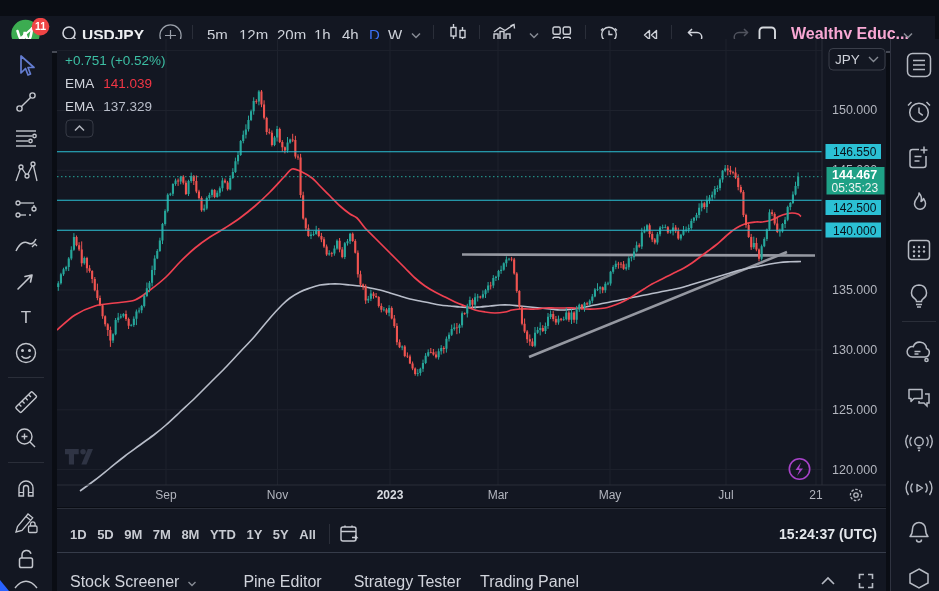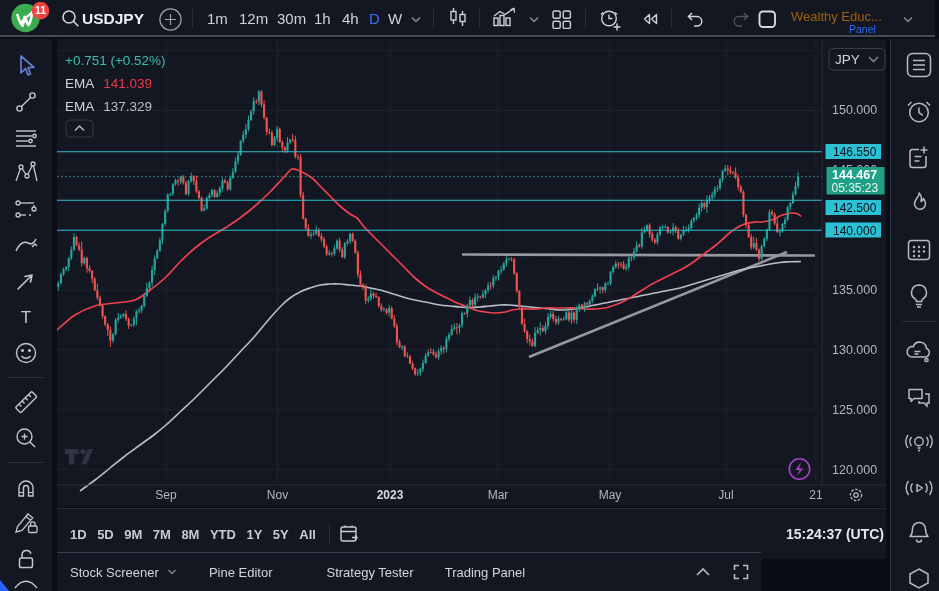--- a/index.html
+++ b/index.html
@@ -1,22 +1,22 @@
 <!DOCTYPE html>
 <html><head><meta charset="utf-8"><title>Chart</title><style>
 *{margin:0;padding:0;box-sizing:border-box}
 html,body{width:939px;height:591px;background:#0a0d14;font-family:"Liberation Sans",sans-serif;overflow:hidden}
 .abs{position:absolute}
 #page{position:relative;width:939px;height:591px}
-#topbar{left:0;top:0;width:935px;height:37px;background:#131722;border-bottom:2px solid #464a55;display:flex;align-items:center}
+#topbar{left:0;top:16px;width:935px;height:37px;background:#131722;border-bottom:2px solid #464a55;display:flex;align-items:center}
 #leftbar{left:0;top:39px;width:52px;height:552px;background:#131722}
 #rightbar{left:890px;top:39px;width:49px;height:552px;background:#131722;border-left:1px solid #2f3340}
 #chartwrap{left:57px;top:39px;width:829px;height:472px}
 #botbar1{left:57px;top:508px;width:829px;height:51px;background:#131722;border-top:1px solid #2a2e39;display:flex;align-items:center;color:#c9ccd4;font-size:13px}
-#botbar2{left:57px;top:552px;width:704px;height:39px;background:#131722;border-top:1px solid #363c4a;display:flex;align-items:center;color:#d1d4dc;font-size:13px}
+#botbar2{left:57px;top:552px;width:829px;height:39px;background:#131722;border-top:1px solid #363c4a;display:flex;align-items:flex-end;color:#d1d4dc;font-size:16px}
 .sep{width:1px;height:20px;background:#2a2e39;margin:0 7px}
 .tfa{position:absolute;top:10px;color:#ced2da;font-size:15px;line-height:18px}
 .vsep{top:9px;width:1px;height:19px;background:#2a2e39}
 .licon{position:absolute;left:9px;width:34px;height:30px;display:flex;align-items:center;justify-content:center}
 .ricon{position:absolute;left:11px;width:34px;height:32px;display:flex;align-items:center;justify-content:center}
 .rng{margin-right:10.5px;color:#c8cbd2;font-weight:bold;font-size:13px}
 svg{display:block}
 </style></head><body>
 <div id="page">
 
@@ -31,23 +31,23 @@
   <svg class="abs" style="left:62px;top:10px" width="18" height="18">
         <circle cx="7" cy="7" r="6" stroke="#d1d4dc" stroke-width="1.6" fill="none"></circle>
         <line x1="11.3" y1="11.3" x2="16.3" y2="16.3" stroke="#d1d4dc" stroke-width="1.6"></line>
       </svg>
   <span class="abs" style="left:82px;top:10px;color:#eceef1;font-weight:bold;font-size:15.5px;line-height:18px">USDJPY</span>
   <svg class="abs" style="left:159px;top:7.5px" width="23" height="23">
         <circle cx="11.5" cy="11.5" r="10.6" stroke="#9aa0aa" stroke-width="1.2" fill="none"></circle>
         <path d="M11.5 6v11M6 11.5h11" stroke="#9aa0aa" stroke-width="1.2"></path>
       </svg>
   <div class="abs vsep" style="left:192px"></div>
-  <span class="tfa" style="left:207px">1m</span>
+  <span class="tfa" style="left:207px">5m</span>
   <span class="tfa" style="left:239px">12m</span>
-  <span class="tfa" style="left:277px">30m</span>
+  <span class="tfa" style="left:277px">20m</span>
   <span class="tfa" style="left:314px">1h</span>
   <span class="tfa" style="left:342px">4h</span>
   <span class="tfa" style="left:369px;color:#3b70f7">D</span>
   <span class="tfa" style="left:388px">W</span>
   <svg class="abs" style="left:408px;top:12px" width="16" height="16">
         <path d="M4 5.5l4 4 4-4" stroke="#868b94" stroke-width="1.5" fill="none"></path>
       </svg>
   <div class="abs vsep" style="left:433px"></div>
   <svg class="abs" style="left:448px;top:7px" width="20" height="24">
         <g stroke="#cdd0d7" stroke-width="1.4" fill="none">
@@ -100,21 +100,21 @@
         <path d="M5.5 8.5h8.5a4.8 4.8 0 0 1 0 9.6h-3" stroke="#d1d4dc" stroke-width="1.5" fill="none"></path>
         <path d="M9 5L5.5 8.5l3.5 3.5" stroke="#d1d4dc" stroke-width="1.5" fill="none"></path>
       </svg>
   <svg class="abs" style="left:731px;top:8px" width="22" height="22">
         <path d="M16.5 8.5H8a4.8 4.8 0 0 0 0 9.6h3" stroke="#50535e" stroke-width="1.5" fill="none"></path>
         <path d="M13 5l3.5 3.5-3.5 3.5" stroke="#50535e" stroke-width="1.5" fill="none"></path>
       </svg>
   <svg class="abs" style="left:758px;top:10px" width="20" height="20">
         <rect x="1.5" y="1.5" width="15.5" height="15.5" rx="3.5" stroke="#d6d9de" stroke-width="1.9" fill="none"></rect>
       </svg>
-  <span class="abs" style="left:791px;top:9px;color:#a16207;font-weight:normal;font-size:13px;white-space:nowrap">Wealthy Educ...</span>
+  <span class="abs" style="left:791px;top:9px;color:#f9a8d4;font-weight:bold;font-size:16px;white-space:nowrap">Wealthy Educ...</span>
   <span class="abs" style="left:849px;top:22.5px;color:#2d6bf5;font-size:10.5px">Panel</span>
   <svg class="abs" style="left:900px;top:12px" width="16" height="16">
         <path d="M4 5.5l4 4 4-4" stroke="#868b94" stroke-width="1.5" fill="none"></path>
       </svg>
 </div>
 
 <div id="leftbar" class="abs">
   <div class="licon" style="top:12px">
         <svg width="28" height="28">
           <path d="M9 4 L9 21 L13.5 16.5 L16 23 L18.5 22 L16 15.5 L22 15.5 Z" stroke="#647dd1" stroke-width="1.7" fill="none" stroke-linejoin="round"></path>
@@ -448,30 +448,30 @@
       <span class="rng">5Y</span>
       <span class="rng">All</span>
   <div class="sep" style="margin:0 8px 0 3px"></div>
   <svg width="22" height="22">
         <g stroke="#c9ccd4" stroke-width="1.4" fill="none">
           <rect x="3" y="4" width="15" height="14" rx="2"></rect>
           <path d="M3 8.5h15M7 4V2.5M14 4V2.5"></path>
           <path d="M14 14.5h5l-2-2M19 14.5l-2 2" stroke-width="1.3"></path>
         </g>
       </svg>
-  <span style="margin-left:auto;margin-right:2px;color:#e4e7ec;font-size:14px;font-weight:bold">15:24:37 (UTC)</span>
+  <span style="margin-left:auto;margin-right:9px;color:#e4e7ec;font-size:14px;font-weight:bold">15:24:37 (UTC)</span>
 </div>
 <div id="botbar2" class="abs">
   <span style="margin-left:13px">Stock Screener</span>
   <svg width="14" height="14" style="margin-left:6px">
         <path d="M3.5 5l3.5 3.5L10.5 5" stroke="#868b94" stroke-width="1.4" fill="none"></path>
       </svg>
-  <span style="margin-left:30px">Pine Editor</span>
-  <span style="margin-left:54px">Strategy Tester</span>
-  <span style="margin-left:31px">Trading Panel</span>
+  <span style="margin-left:44px">Pine Editor</span>
+  <span style="margin-left:32px">Strategy Tester</span>
+  <span style="margin-left:19px">Trading Panel</span>
   <div style="margin-left:auto;display:flex;align-items:center">
     <svg width="20" height="20" style="margin-right:18px">
           <path d="M4 13l6-6 6 6" stroke="#b6bac3" stroke-width="1.6" fill="none"></path>
         </svg>
     <svg width="20" height="20" style="margin-right:10px">
           <g stroke="#b6bac3" stroke-width="1.6" fill="none">
             <path d="M8 3.5H3.5V8M12 3.5h4.5V8M8 16.5H3.5V12M12 16.5h4.5V12"></path>
           </g>
         </svg>
   </div>

